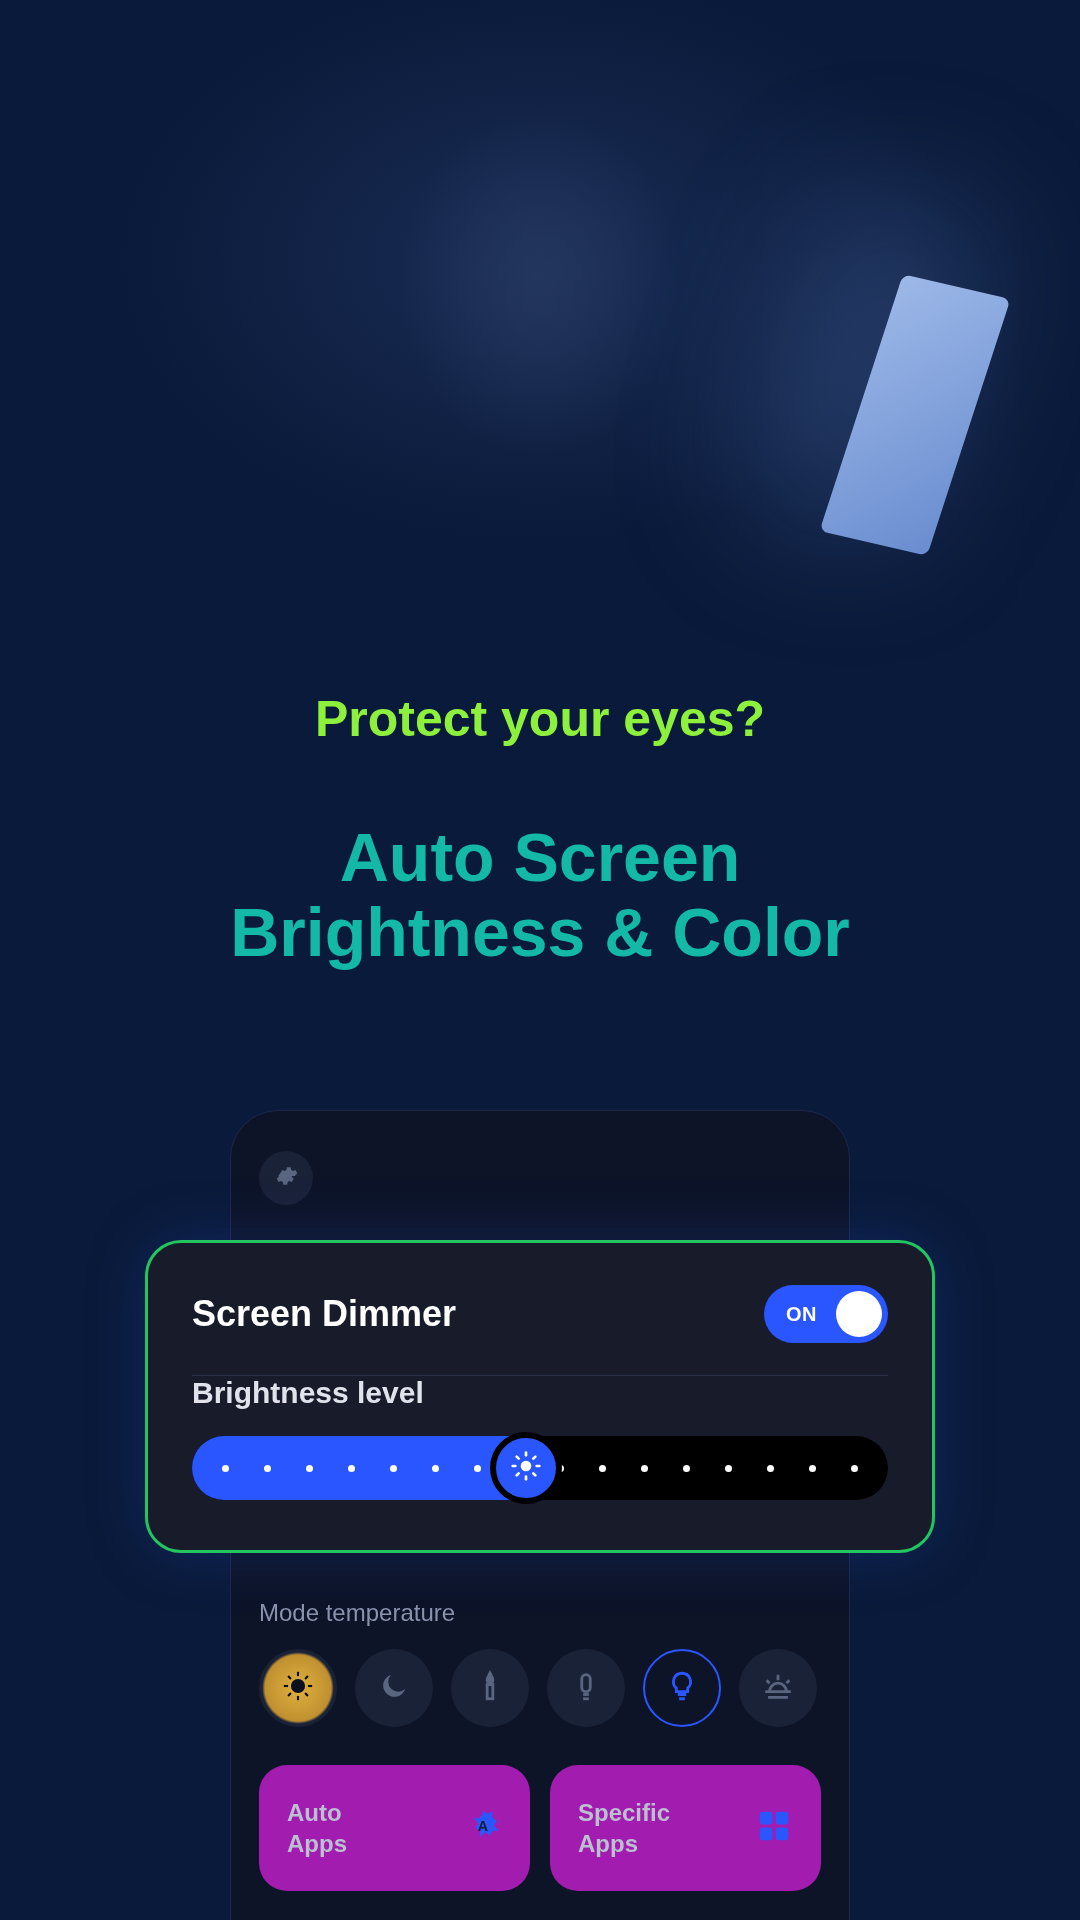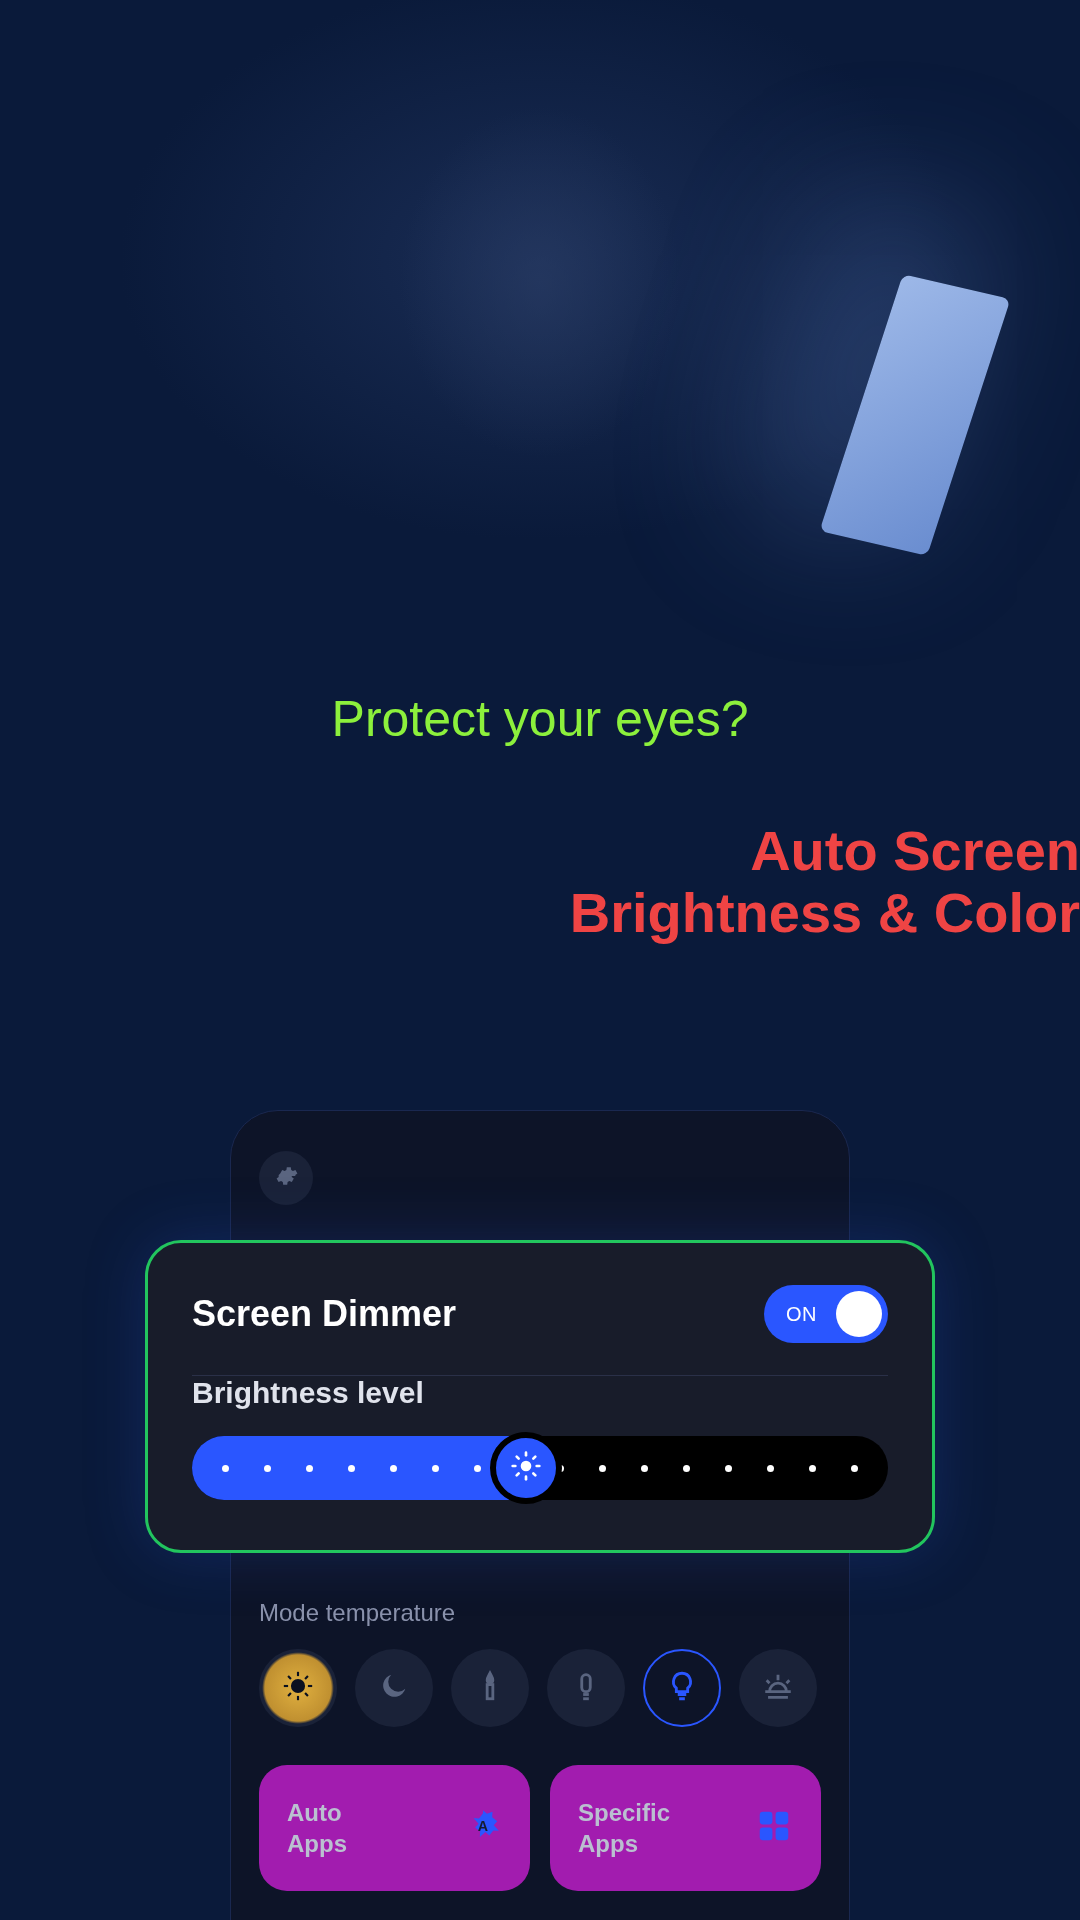--- a/index.html
+++ b/index.html
@@ -39,29 +39,29 @@
     border-radius: 8px;
     box-shadow: -60px -40px 140px 30px rgba(120,160,240,0.25);
   }
   .headline-accent {
     position: absolute;
     top: 690px;
     left: 0; right: 0;
     text-align: center;
     color: #8cf03c;
     font-size: 50px;
-    font-weight: 400;
+    font-weight: 700;
   }
   .headline-main {
     position: absolute;
     top: 820px;
     left: 0; right: 0;
-    text-align: right;
-    color: #ef4444;
-    font-size: 56px;
+    text-align: center;
+    color: #14b8a6;
+    font-size: 68px;
     font-weight: 800;
     line-height: 1.1;
   }
   .phone-mock {
     position: absolute;
     top: 1110px;
     left: 50%;
     transform: translateX(-50%);
     width: 620px;
     height: 900px;
@@ -104,21 +104,21 @@
   }
   .toggle {
     width: 124px; height: 58px;
     background: #2a56ff;
     border-radius: 40px;
     position: relative;
     display: flex; align-items: center;
   }
   .toggle-label {
     color: #fff;
-    font-weight: 400;
+    font-weight: 700;
     font-size: 20px;
     margin-left: 22px;
     letter-spacing: 0.5px;
   }
   .toggle-knob {
     position: absolute;
     right: 6px; top: 6px;
     width: 46px; height: 46px;
     background: #fff;
     border-radius: 50%;

